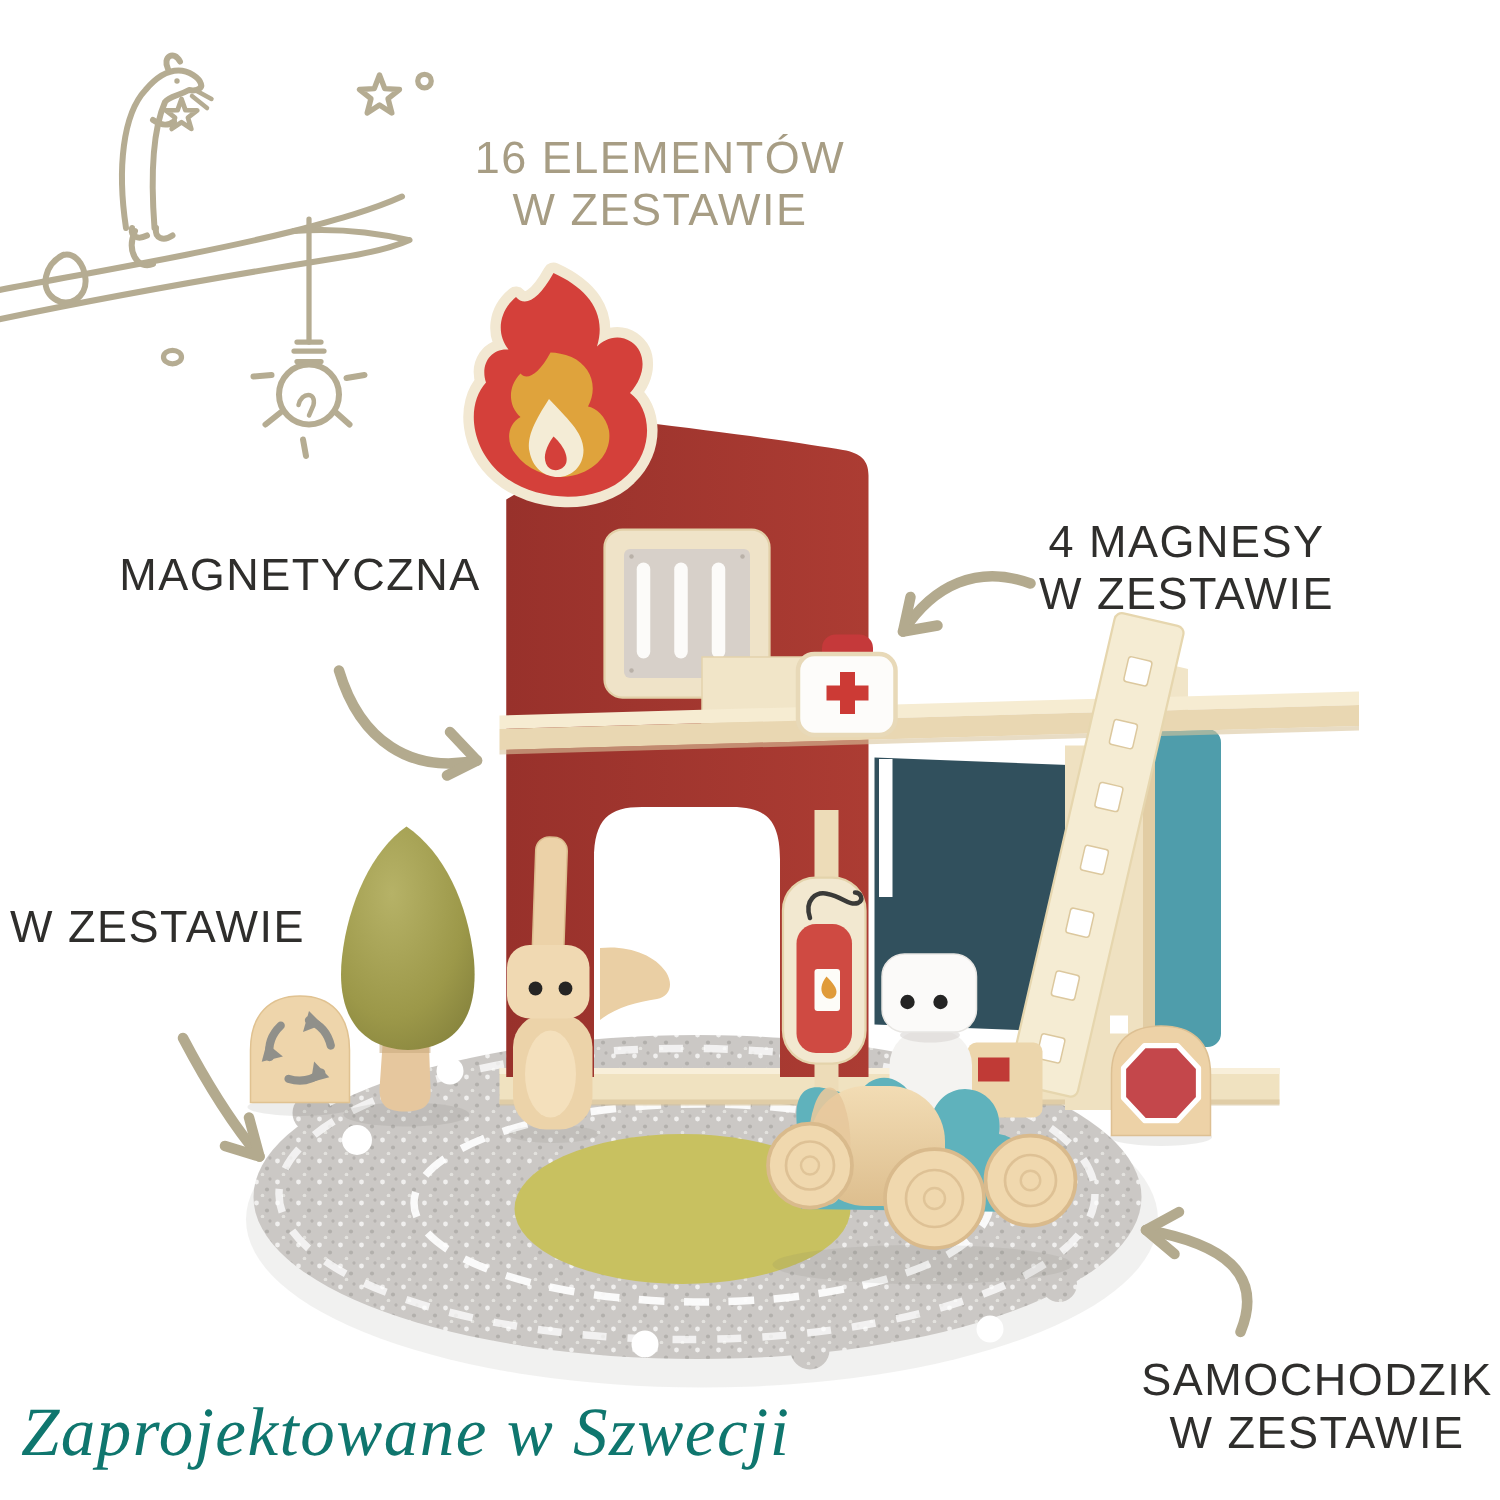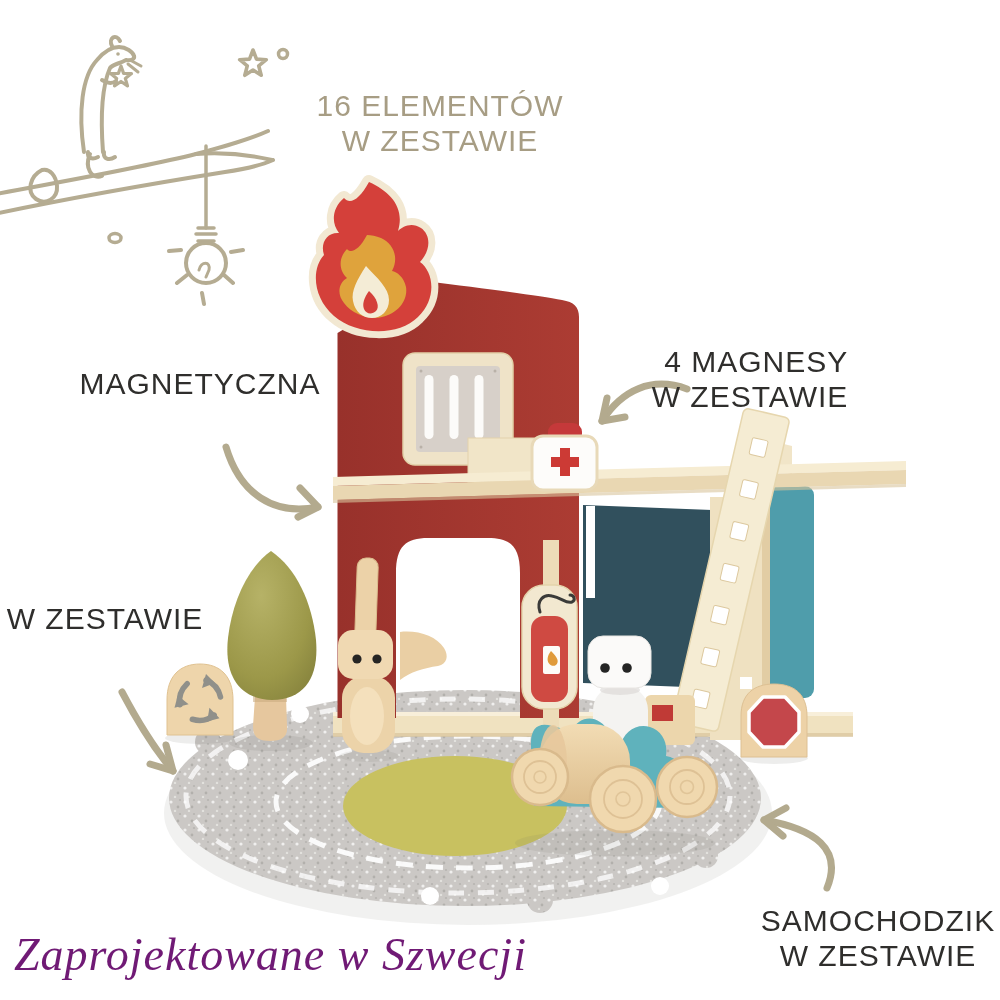--- a/index.html
+++ b/index.html
@@ -5,21 +5,21 @@
   html,body { margin:0; padding:0; background:#ffffff; }
   body { width:1000px; height:1000px; overflow:hidden; }
   .stage { position:relative; width:1000px; height:1000px; font-family:"Liberation Sans", sans-serif; }
   svg.scene { position:absolute; left:0; top:0; }
   .label { position:absolute; transform:translateX(-50%); text-align:center;
            font-size:30px; letter-spacing:1px; line-height:1.17; color:#2f2e2c; white-space:nowrap; }
   .label span { display:block; }
   .label--sand { color:#a79d84; }
   .footer-script { position:absolute; left:14px; top:928px;
            font-family:"Liberation Serif", "DejaVu Serif", serif; font-style:italic;
-           font-size:46px; letter-spacing:1px; color:#701a75; white-space:nowrap; }
+           font-size:46px; letter-spacing:1px; color:#0f766e; white-space:nowrap; }
 </style>
 </head>
 <body>
 
 <div class="stage">
 
 <svg class="scene" width="1000" height="1000" viewBox="0 0 1000 1000">
   <defs>
     <linearGradient id="redGrad" x1="0" y1="0" x2="1" y2="0">
       <stop offset="0" stop-color="#98312b"></stop>
@@ -264,21 +264,21 @@
 
 <div class="label label--sand" style="left:440px; top:88px;">
   <span>16 ELEMENTÓW</span>
   <span>W ZESTAWIE</span>
 </div>
 
 <div class="label" style="left:200px; top:366px;">
   <span>MAGNETYCZNA</span>
 </div>
 
-<div class="label" style="left:750px; top:344px;text-align:right;">
+<div class="label" style="left:791px; top:344px;">
   <span>4 MAGNESY</span>
   <span>W ZESTAWIE</span>
 </div>
 
 <div class="label" style="left:105px; top:601px;">
   <span>W ZESTAWIE</span>
 </div>
 
 <div class="label" style="left:878px; top:903px;">
   <span>SAMOCHODZIK</span>

